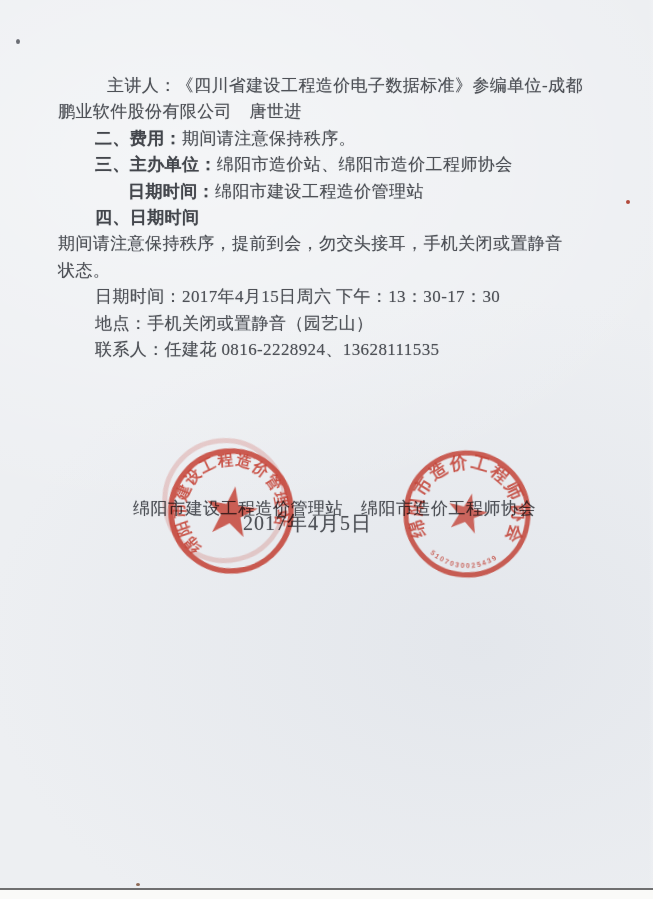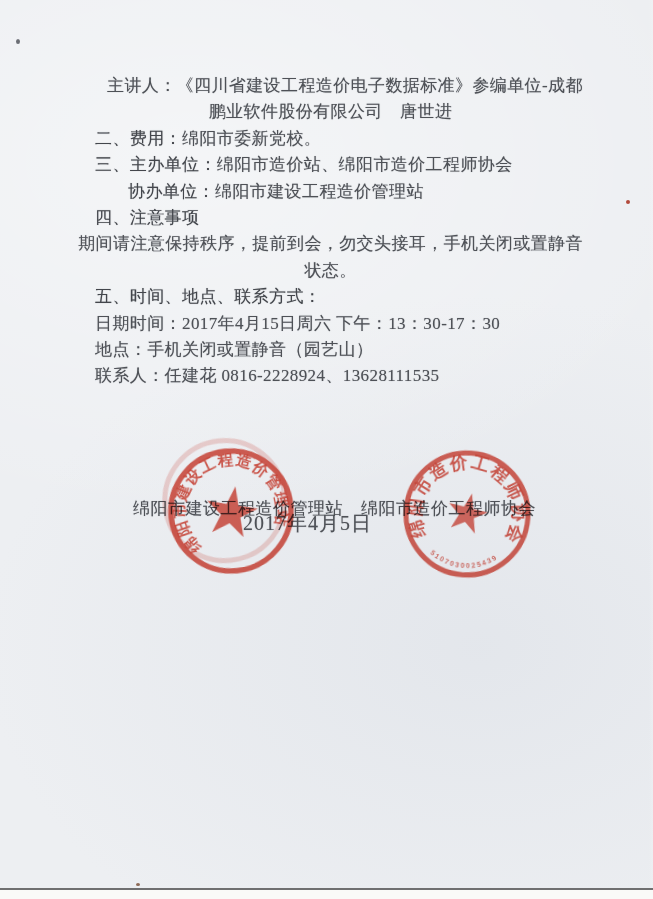--- a/index.html
+++ b/index.html
@@ -21,25 +21,25 @@
   .speck-a{left:16px;top:39px;width:4px;height:5px;background:#6b6e74;}
   .speck-b{left:626px;top:200px;width:4px;height:4px;background:#b24a3c;}
   .speck-c{left:136px;top:883px;width:4px;height:3px;background:#8d6a57;}
 
   .doc-body{
     position:absolute;top:73px;left:58px;width:545px;
     font-size:17px;line-height:26.4px;letter-spacing:.4px;
     text-shadow:0 0 1px rgba(78,81,87,.45);
   }
   .line{white-space:nowrap;}
-  .ind-flush{padding-left:0;text-align:center;}
+  .ind-flush{padding-left:0;}
   .ind-para{padding-left:37px;}
   .ind-speaker{padding-left:49px;}
   .ind-sub{padding-left:70px;}
-  .line b{font-family:"Liberation Sans", sans-serif;font-weight:400;color:#43464c;text-align:right;}
+  .line b{font-family:"Liberation Sans", sans-serif;font-weight:700;color:#43464c;text-align:right;}
 
   .sig-row{
     position:absolute;top:497px;left:133px;display:flex;gap:18px;
     font-size:17px;letter-spacing:.5px;white-space:nowrap;
     text-shadow:0 0 1px rgba(78,81,87,.45);
   }
   .sig-date{
     position:absolute;top:510px;left:243px;font-size:20px;letter-spacing:1px;
     white-space:nowrap;text-shadow:0 0 1px rgba(78,81,87,.45);
   }
@@ -50,27 +50,26 @@
   .stamp text{font-family:"Liberation Sans", sans-serif;font-weight:bold;}
 </style>
 </head>
 <body>
 
 <div class="paper">
 
   <div class="doc-body" id="doc-lines">
       <div class="line ind-speaker"><span>主讲人：《四川省建设工程造价电子数据标准》参编单位-成都</span></div>
       <div class="line ind-flush"><span>鹏业软件股份有限公司　唐世进</span></div>
-      <div class="line ind-para"><b>二、费用：</b><span>绵阳市委新党校。</span></div>
+      <div class="line ind-para"><b>二、费用：</b><span>期间请注意保持秩序。</span></div>
       <div class="line ind-para"><b>三、主办单位：</b><span>绵阳市造价站、绵阳市造价工程师协会</span></div>
-      <div class="line ind-sub"><b>协办单位：</b><span>绵阳市建设工程造价管理站</span></div>
-      <div class="line ind-para"><b>四、注意事项</b></div>
+      <div class="line ind-sub"><b>日期时间：</b><span>绵阳市建设工程造价管理站</span></div>
+      <div class="line ind-para"><b>四、日期时间</b></div>
       <div class="line ind-flush"><span>期间请注意保持秩序，提前到会，勿交头接耳，手机关闭或置静音</span></div>
       <div class="line ind-flush"><span>状态。</span></div>
-      <div class="line ind-para"><b>五、时间、地点、联系方式：</b></div>
       <div class="line ind-para"><span>日期时间：2017年4月15日周六 下午：13：30-17：30</span></div>
       <div class="line ind-para"><span>地点：手机关闭或置静音（园艺山）</span></div>
       <div class="line ind-para"><span>联系人：任建花 0816-2228924、13628111535</span></div>
     </div>
 
   <div class="sig-row">
     <span>绵阳市建设工程造价管理站</span>
     <span>绵阳市造价工程师协会</span>
   </div>
   <div class="sig-date">2017年4月5日</div>

